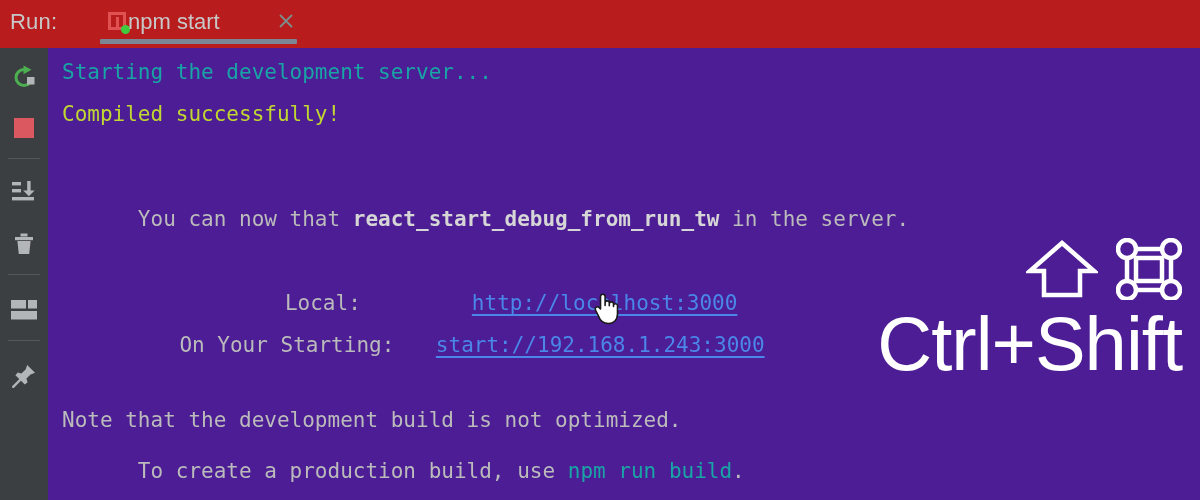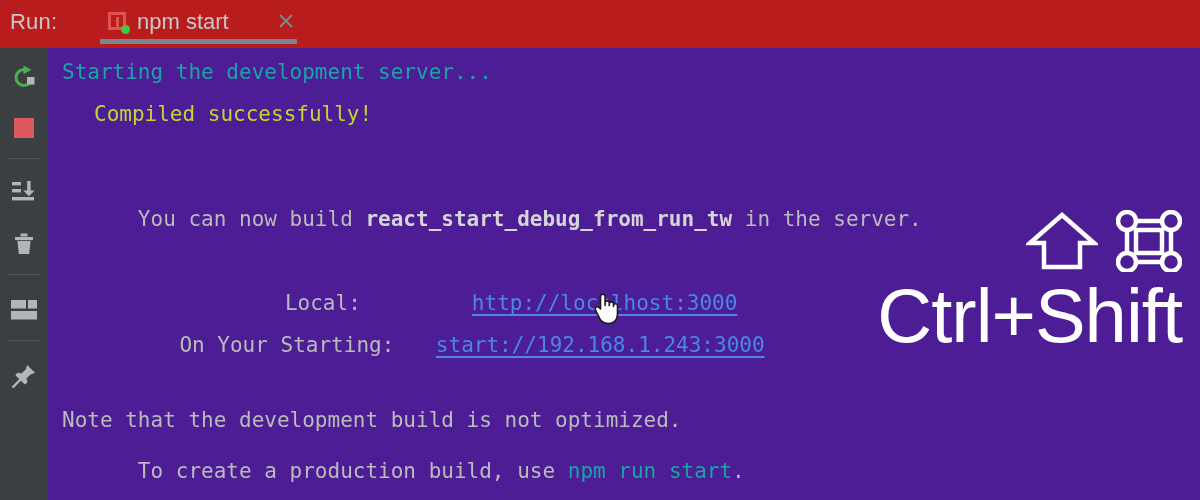--- a/index.html
+++ b/index.html
@@ -72,21 +72,21 @@
   }
   .tab-icon .dot {
     position: absolute;
     left: 13px; top: 13px;
     width: 9px; height: 9px;
     border-radius: 50%;
     background: #3ecb3e;
   }
   .tab-title {
     position: absolute;
-    left: 57px;
+    left: 48px;
     top: 9px;
     font-size: 22px;
     color: #c8c8c8;
     white-space: nowrap;
   }
   .tab-close {
     position: absolute;
     left: 197px;
     top: 12px;
     width: 18px; height: 18px;
@@ -133,35 +133,35 @@
   .line {
     position: absolute;
     left: 14px;
     font-family: "DejaVu Sans Mono", "Liberation Mono", monospace;
     font-size: 21px;
     line-height: 21px;
     white-space: pre;
     color: #bbbbbb;
   }
   .c-teal   { color: #19a5a5; }
-  .c-lime   { color: #c0d731; margin-left: 32px; }
+  .c-lime   { color: #c0d731; }
   .c-gray   { color: #bbbbbb; }
   .c-bold   { font-weight: bold; color: #d6d6d6; margin-top: 48px; }
   .link {
     color: #4a87e8;
     text-decoration: underline;
     text-underline-offset: 4px;
     cursor: pointer;
   }
 
   
   .shortcut {
     position: absolute;
     right: 18px;
-    top: 212px;
+    top: 240px;
     width: 370px;
     text-align: right;
     pointer-events: none;
   }
   .shortcut-keys {
     display: flex;
     justify-content: flex-end;
     align-items: center;
     gap: 18px;
     height: 62px;
@@ -281,35 +281,35 @@
     </div>
   </div>
 
   <div class="console">
 
     <div class="line c-teal" style="top:14px;">Starting the development server...</div>
 
     <div class="line c-lime" style="top:56px;">Compiled successfully!</div>
 
     <div class="line" style="top:140px;">
-      <span class="c-gray">You can now build </span><span class="c-bold">react_start_debug_from_run_tw</span><span class="c-gray"> in the server.</span>
+      <span class="c-gray">You can now that </span><span class="c-bold">react_start_debug_from_run_tw</span><span class="c-gray"> in the server.</span>
     </div>
 
     <div class="line" style="top:224px;">
       <span class="c-gray" style="display:inline-block;width:298px;margin-left:36px;">Local:</span><span class="link">http://localhost:3000</span>
     </div>
 
     <div class="line" style="top:266px;">
       <span class="c-gray" style="display:inline-block;width:298px;">On Your Starting:</span><span class="link">start://192.168.1.243:3000</span>
     </div>
 
     <div class="line c-gray" style="top:362px;">Note that the development build is not optimized.</div>
 
     <div class="line" style="top:392px;">
-      <span class="c-gray">To create a production build, use </span><span class="c-teal">npm run start</span><span class="c-gray">.</span>
+      <span class="c-gray">To create a production build, use </span><span class="c-teal">npm run build</span><span class="c-gray">.</span>
     </div>
   </div>
 
   <div class="shortcut">
     <div class="shortcut-keys">
       <span>
         <svg width="72" height="62" viewBox="0 0 72 62">
           <path d="M36 5 L68 33 L54 33 L54 57 L18 57 L18 33 L4 33 Z" fill="none" stroke="#ffffff" stroke-width="4.5" stroke-linejoin="miter"></path>
         </svg>
       </span>

